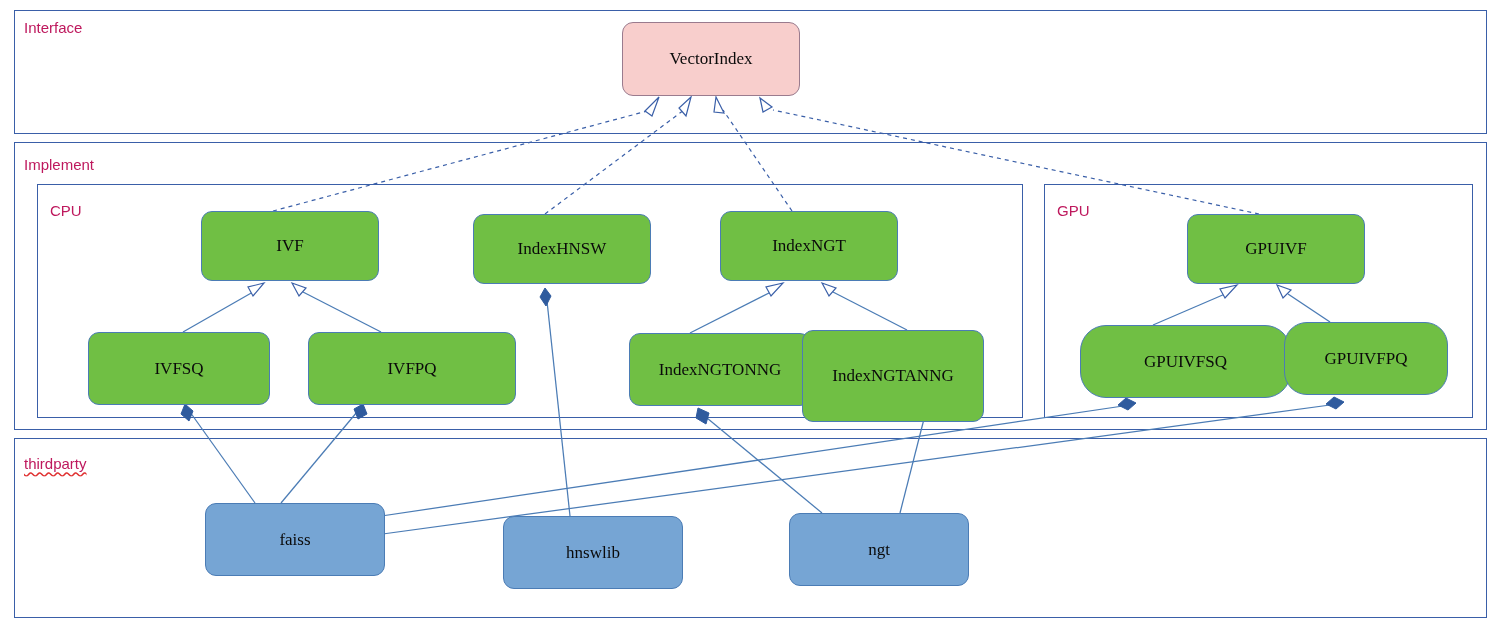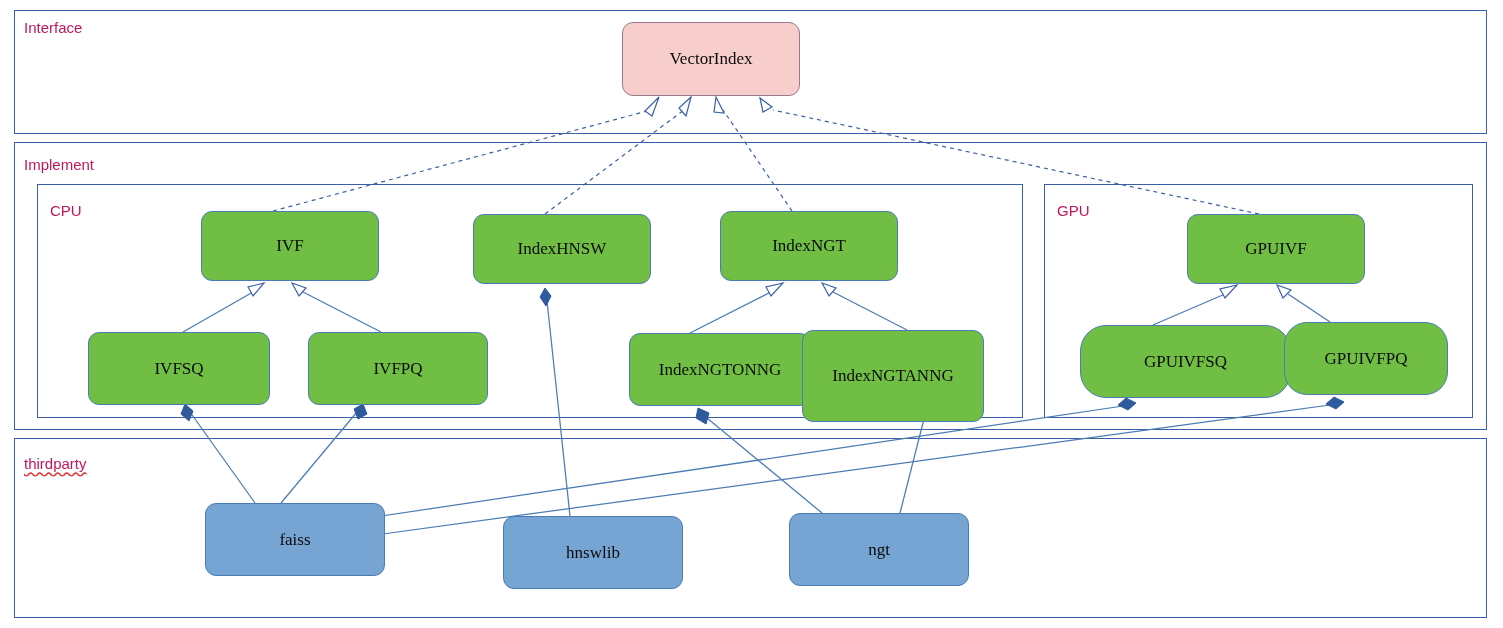--- a/index.html
+++ b/index.html
@@ -182,21 +182,21 @@
       </div>
       <div class="node green" style="left: 456px; top: 214px; width: 178px; height: 70px;">
         <span>IndexHNSW</span>
       </div>
       <div class="node green" style="left: 703px; top: 211px; width: 178px; height: 70px;">
         <span>IndexNGT</span>
       </div>
       <div class="node green" style="left: 71px; top: 332px; width: 182px; height: 73px; text-align: center;">
         <span>IVFSQ</span>
       </div>
-      <div class="node green" style="left: 291px; top: 332px; width: 180px; height: 73px;">
+      <div class="node green" style="left: 291px; top: 332px; width: 208px; height: 73px;">
         <span>IVFPQ</span>
       </div>
       <div class="node green" style="left: 612px; top: 333px; width: 182px; height: 73px;">
         <span>IndexNGTONNG</span>
       </div>
       <div class="node green" style="left: 785px; top: 330px; width: 182px; height: 92px; justify-content: center;">
         <span>IndexNGTANNG</span>
       </div>
       <div class="node green" style="left: 1170px; top: 214px; width: 178px; height: 70px;">
         <span>GPUIVF</span>

